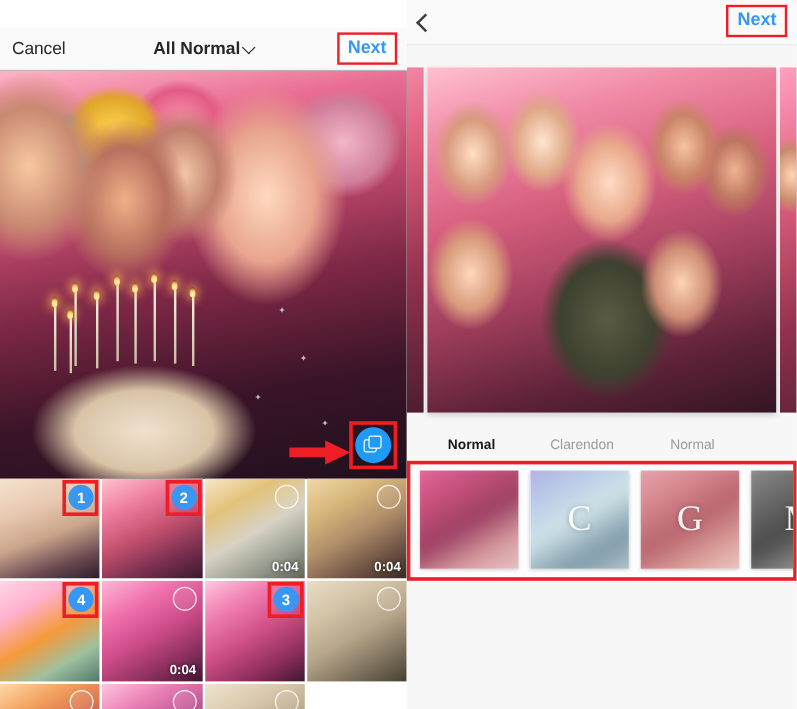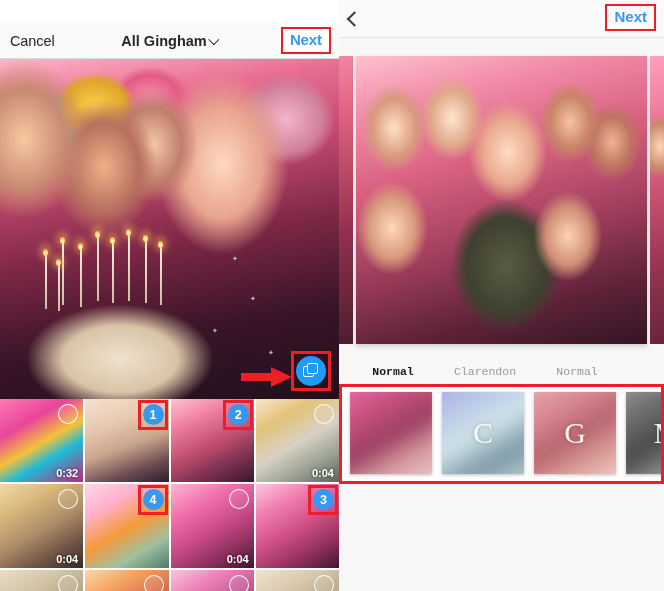--- a/index.html
+++ b/index.html
@@ -211,21 +211,20 @@
 
   
   .filters-area { position: relative; background: #f7f7f7; }
   .filter-labels {
     display: flex; height: 26px; align-items: center;
     padding-left: 8px;
   }
   .flabel {
     width: 92px; text-align: center; font-size: 11.5px; color: #9a9a9a;
     flex: 0 0 92px;
-    font-family: Liberation Mono, monospace;
   }
   .flabel.active { color: #1a1a1a; font-weight: bold; }
   .filters-box {
     position: relative;
     border: 3px solid #ef1d26;
     background: #fdfdfd;
     padding: 5px 0 7px 8px;
     overflow: hidden;
   }
   .fthumbs { display: flex; gap: 10px; }
@@ -252,21 +251,21 @@
 </head>
 <body>
 
 <div class="screen">
 
   <div class="panel-left">
 
     <div class="lp-header">
       <span class="lp-cancel">Cancel</span>
       <div class="lp-title-wrap">
-        <span class="lp-title">All Gingham</span>
+        <span class="lp-title">All Normal</span>
         <span class="chev-down"></span>
       </div>
       <div class="lp-next-box">
         <span class="lp-next">Next</span>
       </div>
     </div>
 
     <div class="preview">
       <div class="bg"></div>
       <span class="spark" style="left:232px;top:196px;">✦</span>
@@ -304,25 +303,20 @@
               <span class="sq1"></span>
                 <span class="sq2"></span>
             </span>
           </div>
         </div>
       </div>
     </div>
 
     <div class="grid" id="photo-grid">
         <div class="cell">
-          <div class="img" style="background: linear-gradient(150deg, rgb(255, 122, 176) 0%, rgb(233, 69, 154) 30%, rgb(244, 194, 58) 52%, rgb(31, 186, 214) 68%, rgb(194, 38, 122) 100%);"></div>
-          <div class="sel-circle"></div>
-          <div class="dur">0:32</div>
-        </div>
-        <div class="cell">
           <div class="img" style="background: linear-gradient(160deg, rgb(244, 226, 207) 0%, rgb(232, 201, 176) 30%, rgb(202, 165, 140) 55%, rgb(107, 74, 82) 80%, rgb(46, 28, 42) 100%);"></div>
           <div class="sel-badge">1</div>
           <div class="badge-hl"></div>
         </div>
         <div class="cell">
           <div class="img" style="background: linear-gradient(155deg, rgb(255, 195, 207) 0%, rgb(239, 127, 160) 26%, rgb(196, 80, 111) 52%, rgb(123, 48, 80) 76%, rgb(57, 24, 44) 100%);"></div>
           <div class="sel-badge">2</div>
           <div class="badge-hl"></div>
         </div>
         <div class="cell">

